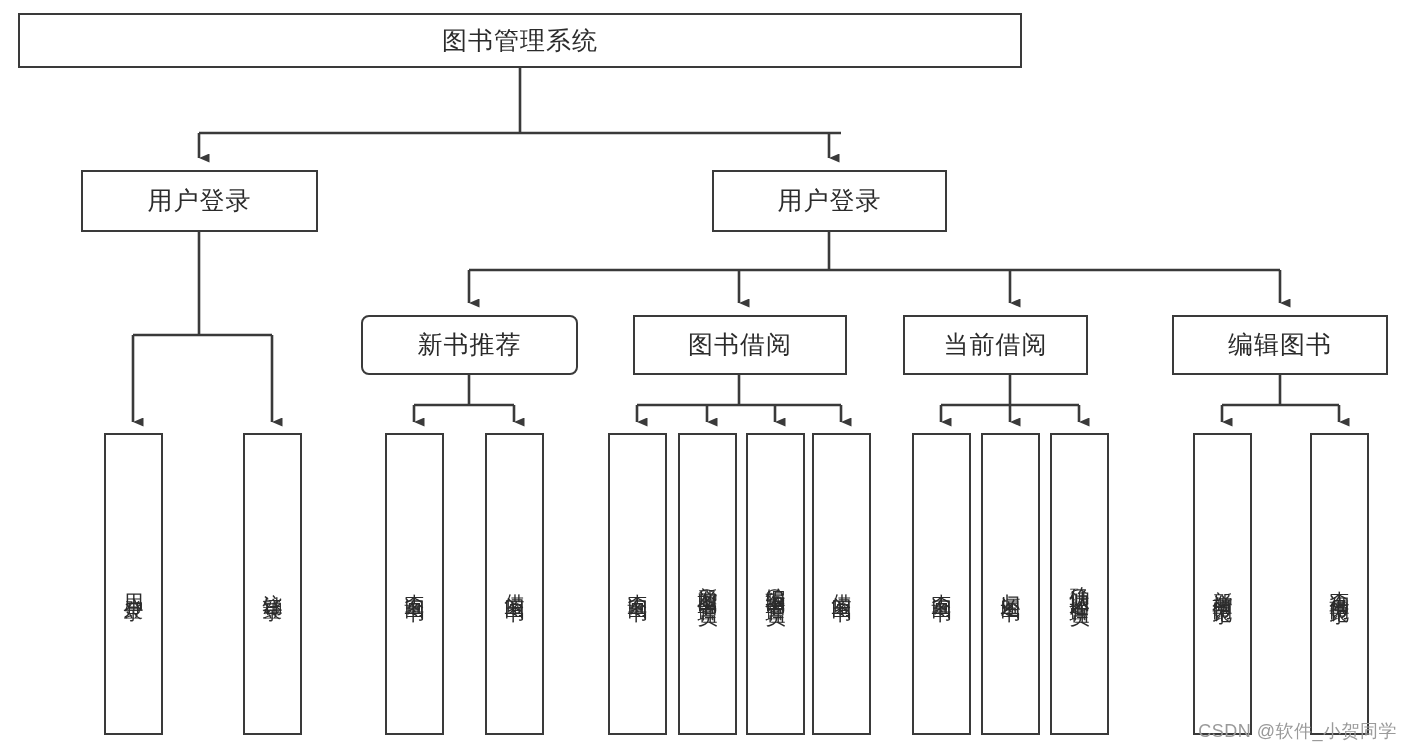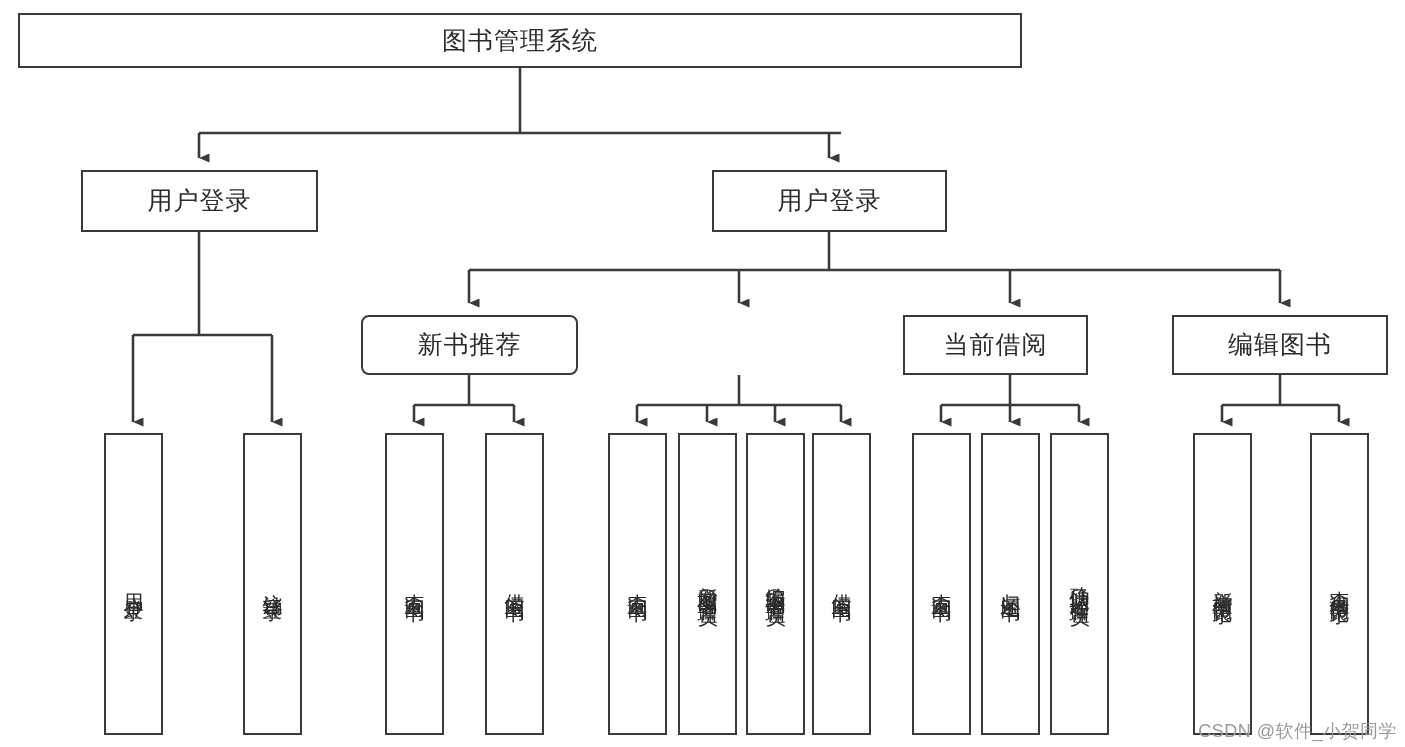--- a/index.html
+++ b/index.html
@@ -123,20 +123,21 @@
       <path d="M1339,405 L1339,422" marker-end="url(#arw)"></path>
     </g>
   </svg>
 
   <div class="node horiz" style="left:18px; top:13px; width:1004px; height:55px;">图书管理系统</div>
 
   <div class="node horiz" style="left:81px; top:170px; width:237px; height:62px;">用户登录</div>
   <div class="node horiz" style="left:712px; top:170px; width:235px; height:62px;">用户登录</div>
 
   <div class="node horiz" style="left:361px; top:315px; width:217px; height:60px;border-radius:8px;">新书推荐</div>
+  <div class="node horiz" style="left:633px; top:315px; width:214px; height:60px;">图书借阅</div>
   <div class="node horiz" style="left:903px; top:315px; width:185px; height:60px;">当前借阅</div>
   <div class="node horiz" style="left:1172px; top:315px; width:216px; height:60px;">编辑图书</div>
 
   <div class="node vert" style="left:104px; top:433px; width:59px; height:302px;">
     <span class="vtext">用户登录</span>
   </div>
   <div class="node vert" style="left:243px; top:433px; width:59px; height:302px;">
     <span class="vtext">注销登录</span>
   </div>
 

